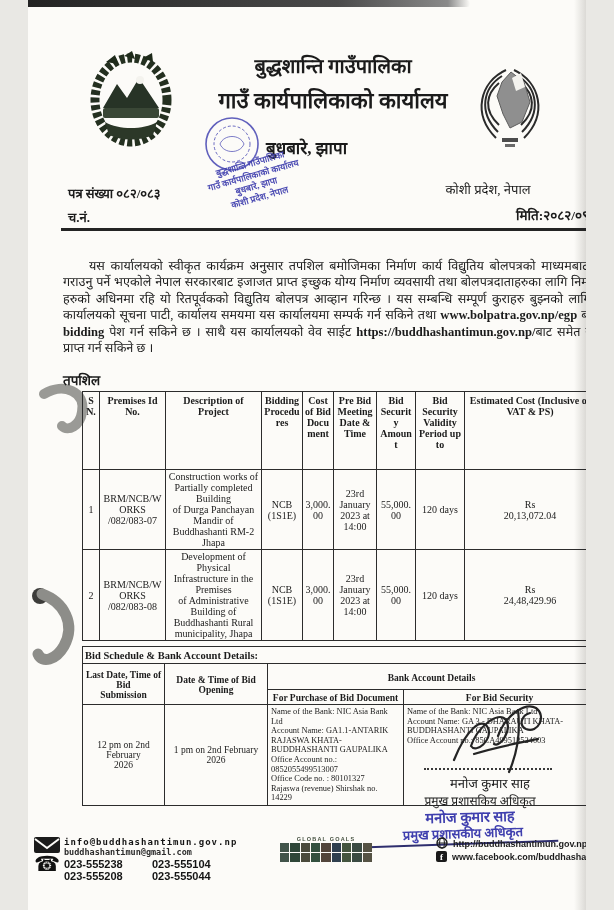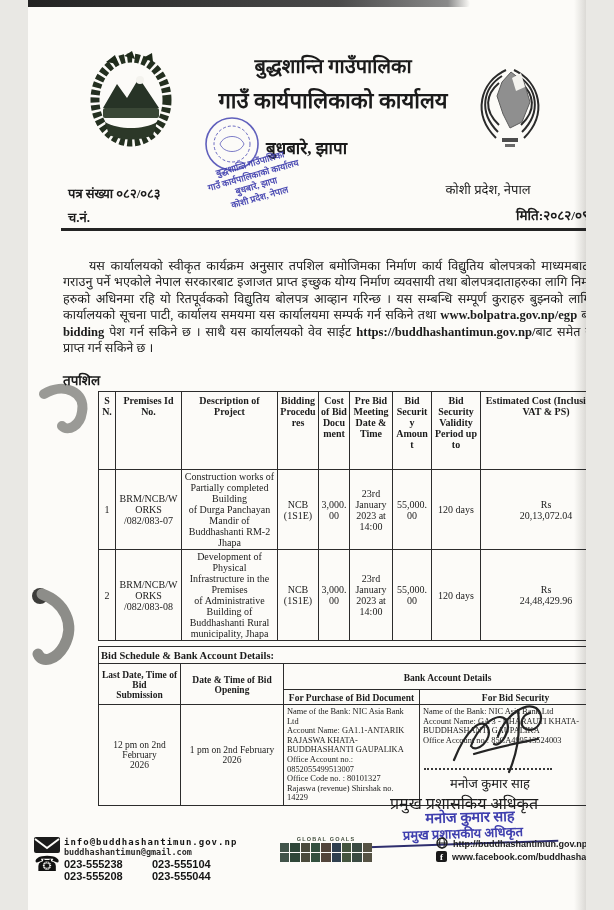--- a/index.html
+++ b/index.html
@@ -24,34 +24,34 @@
   .seal-circle{left:166px;top:116px;}
   .stamp-text{left:142px;top:158px;width:170px;transform:rotate(-16deg);
     color:#3f3fae;font-weight:bold;font-size:9px;line-height:11.5px;text-align:center;opacity:.92;}
   
   .pub-line{left:0;top:240px;width:614px;text-align:center;font-size:14px;font-weight:bold;}
   .body-para{left:35px;top:258px;width:549px;font-size:12.6px;line-height:16.4px;
     text-align:justify;text-indent:26px;}
   .body-para b{font-family:"Liberation Serif",serif;}
   .tapasil{left:35px;top:371px;font-size:13.5px;font-weight:bold;}
   
-  .tables{left:70px;top:391px;width:513px;}
+  .tables{left:54px;top:391px;width:513px;}
   table{border-collapse:collapse;width:513px;table-layout:fixed;}
   td,th{border:1.2px solid #2c2c2c;padding:1px 2px;text-align:center;vertical-align:middle;
     font-size:10px;font-family:"Liberation Serif",serif;word-wrap:break-word;}
   th{font-weight:bold;vertical-align:top;padding-top:3px;}
   .tbl2{margin-top:5px;}
   .tbl2 .section{ text-align:left;font-weight:bold;font-size:10.5px;height:14px;}
   .tbl2 th{vertical-align:middle;font-size:9.5px;}
   .bank-cell{font-size:8.4px;text-align:left;vertical-align:top;line-height:9.6px;padding:2px 3px;}
   
   .sig-squiggle{left:418px;top:698px;}
   .sig-dots{left:396px;top:768px;width:128px;border-bottom:2px dotted #3a3a3a;}
   .sig-name{left:372px;top:774px;width:180px;text-align:center;font-size:13px;}
-  .sig-title{left:362px;top:792px;width:180px;font-size:16px;}
+  .sig-title{left:362px;top:792px;width:180px;text-align:center;font-size:12px;}
   .stamp-name{left:352px;top:806px;width:180px;text-align:center;font-size:14.5px;font-weight:bold;
     color:#3f3fae;transform:rotate(-1.5deg);}
   .stamp-title{left:340px;top:824px;width:190px;text-align:center;font-size:13px;font-weight:bold;
     color:#3f3fae;transform:rotate(-2deg);border-bottom:2.5px solid #2e2e6e;padding-bottom:1px;}
   
   .footer{left:0;top:834px;width:614px;height:52px;font-family:"Liberation Sans",sans-serif;}
   .env-icon{position:absolute;left:6px;top:3px;}
   .phone-icon{position:absolute;left:6px;top:20px;font-size:21px;line-height:21px;color:#111;
     font-family:"DejaVu Sans",sans-serif;}
   .email1{position:absolute;left:36px;top:3px;font-family:"DejaVu Sans Mono",monospace;

